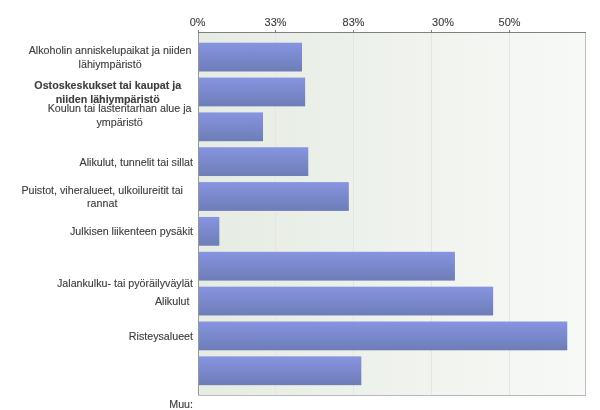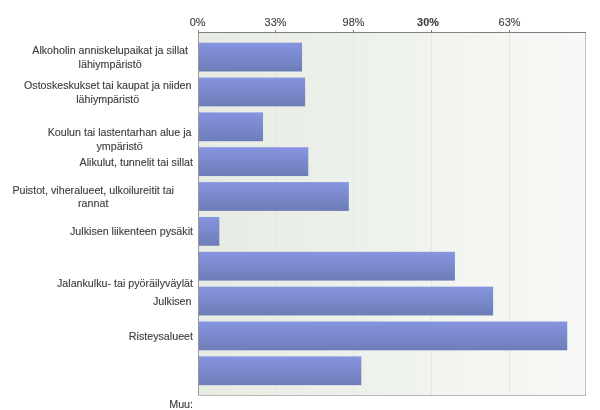--- a/index.html
+++ b/index.html
@@ -96,29 +96,29 @@
         <rect x="198" y="30" width="1" height="2" fill="#808080"></rect>
         <rect x="275" y="30" width="1" height="2" fill="#808080"></rect>
         <rect x="353" y="30" width="1" height="2" fill="#808080"></rect>
         <rect x="431" y="30" width="1" height="2" fill="#808080"></rect>
         <rect x="509" y="30" width="1" height="2" fill="#808080"></rect>
       </g>
   </svg>
   <div id="xticklabels">
       <div class="xlabel" style="left: 197.5px;">0%</div>
       <div class="xlabel" style="left: 275.506px;">33%</div>
-      <div class="xlabel" style="left: 353.511px;">98%</div>
-      <div class="xlabel" style="left: 428px; font-weight: bold;">30%</div>
-      <div class="xlabel" style="left: 509.523px;">63%</div>
+      <div class="xlabel" style="left: 353.511px;">83%</div>
+      <div class="xlabel" style="left: 443px;">30%</div>
+      <div class="xlabel" style="left: 509.523px;">50%</div>
     </div>
   <div id="catlabels">
-      <div class="cat-label" style="top: 44.4px;"><span style="width: 162.8px; margin-right: 1.5px;">Alkoholin anniskelupaikat ja sillat lähiympäristö</span></div>
-      <div class="cat-label" style="top: 79.25px;"><span style="width: 167.54px; margin-right: 1.5px;">Ostoskeskukset tai kaupat ja niiden lähiympäristö</span></div>
-      <div class="cat-label" style="top: 126px;"><span style="width: 143.8px; margin-right: 1.5px;">Koulun tai lastentarhan alue ja ympäristö</span></div>
+      <div class="cat-label" style="top: 44.4px;"><span style="width: 162.8px; margin-right: 1.5px;">Alkoholin anniskelupaikat ja niiden lähiympäristö</span></div>
+      <div class="cat-label" style="top: 79.25px; font-weight: bold;"><span style="width: 167.54px; margin-right: 1.5px;">Ostoskeskukset tai kaupat ja niiden lähiympäristö</span></div>
+      <div class="cat-label" style="top: 102px;"><span style="width: 143.8px; margin-right: 1.5px;">Koulun tai lastentarhan alue ja ympäristö</span></div>
       <div class="cat-label" style="top: 155.75px;"><span style="width: 113.47px;">Alikulut, tunnelit tai sillat</span></div>
-      <div class="cat-label" style="top: 183.8px;"><span style="width: 161.6px; margin-right: 19px;">Puistot, viheralueet, ulkoilureitit tai rannat</span></div>
+      <div class="cat-label" style="top: 183.8px;"><span style="width: 161.6px; margin-right: 10px;">Puistot, viheralueet, ulkoilureitit tai rannat</span></div>
       <div class="cat-label" style="top: 225.45px;"><span style="width: 122.99px; margin-left: 26px;">Julkisen liikenteen pysäkit</span></div>
       <div class="cat-label" style="top: 277px;"><span style="width: 136.04px;">Jalankulku- tai pyöräilyväylät</span></div>
-      <div class="cat-label" style="top: 295.15px;"><span style="width: 41.6px;">Julkisen</span></div>
+      <div class="cat-label" style="top: 295.15px;"><span style="width: 41.6px;">Alikulut</span></div>
       <div class="cat-label" style="top: 330px;"><span style="width: 64.18px;">Risteysalueet</span></div>
       <div class="cat-label" style="top: 364.85px;"><span style="width: 23.77px; margin-top: 33px;">Muu:</span></div>
     </div>
 </div>
 
 </body></html>

